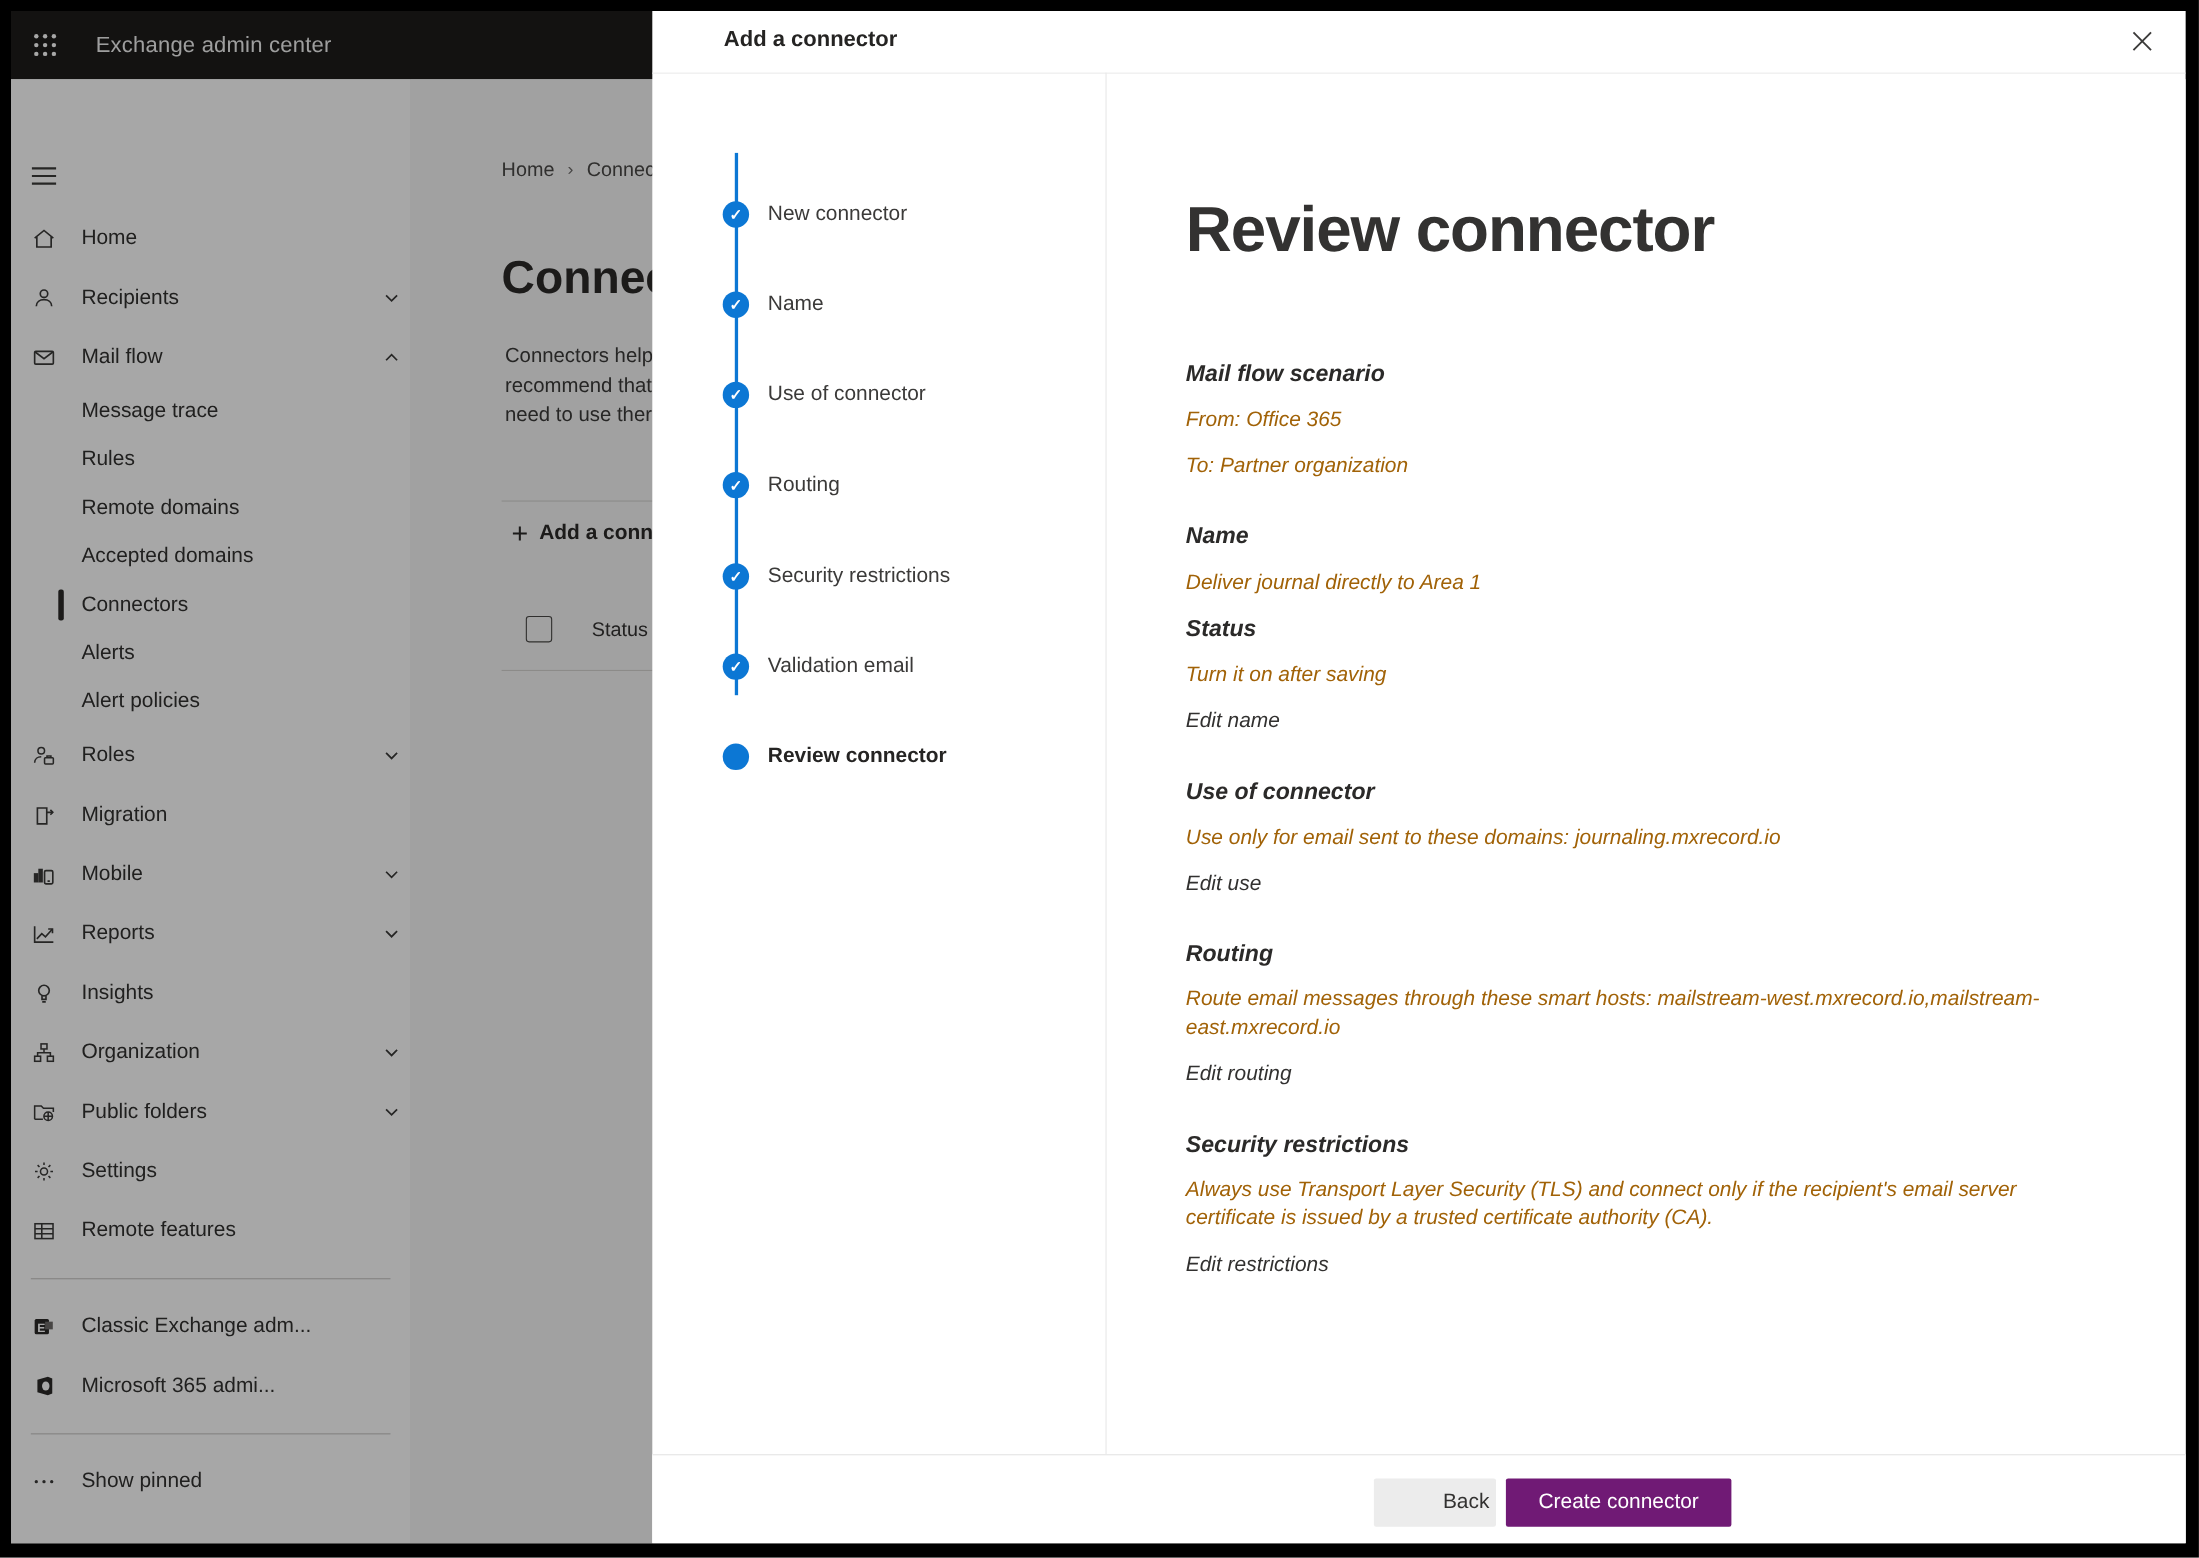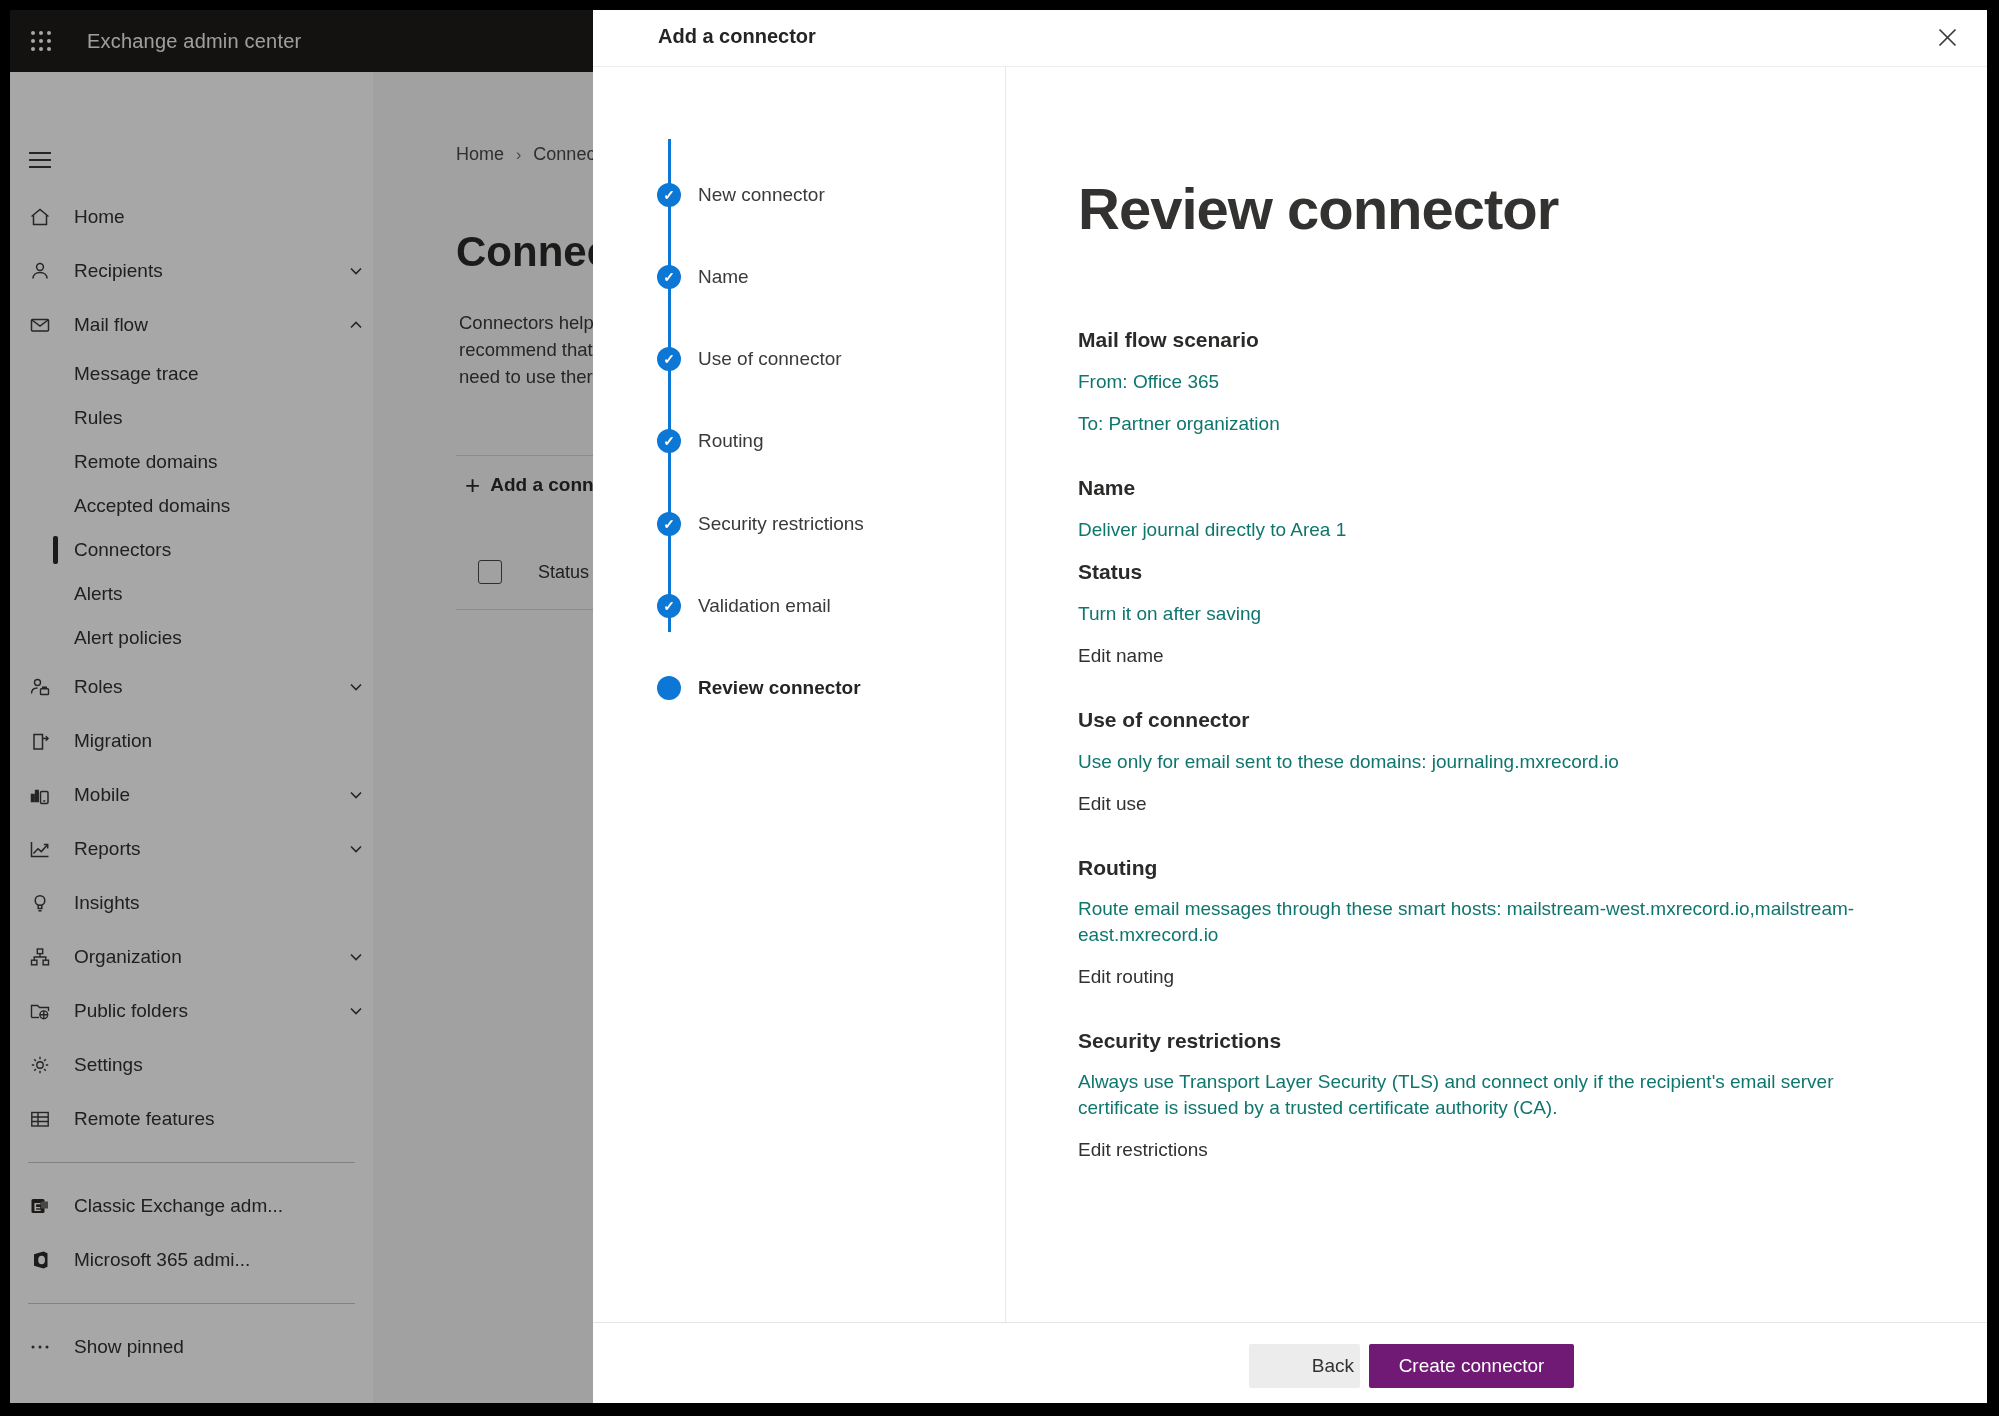--- a/index.html
+++ b/index.html
@@ -55,23 +55,23 @@
   .stepper{position:absolute;left:0;top:56px;width:412px;bottom:80px;border-right:1px solid #e8e8e8;}
   .step-line{position:absolute;left:74.5px;top:73px;width:3px;height:493px;background:#0c77d4;}
   .step{position:absolute;left:0;width:100%;height:24px;display:flex;align-items:center;cursor:pointer;}
   .step-circle{position:absolute;left:64px;width:24px;height:24px;border-radius:50%;background:#0c77d4;display:flex;align-items:center;justify-content:center;}
   .step-check{color:#fff;font-size:14px;font-weight:700;line-height:1;}
   .step-label{position:absolute;left:105px;font-size:19px;color:#3b3a39;white-space:nowrap;}
   .step.active .step-label{font-weight:700;color:#252423;}
 
   .review{position:absolute;left:485px;top:168px;width:810px;}
   .review-h1{font-size:58px;font-weight:700;color:#333231;line-height:62px;letter-spacing:-1px;margin:0 0 86px 0;}
-  .sec{margin:0 0 36px 0;}
+  .sec{margin:0 0 36px 0;font-style:italic;}
   .row-h{font-size:21px;font-weight:700;color:#2b2a29;line-height:28px;margin-bottom:14px;}
-  .row-p{font-size:19px;color:#0f766e;line-height:28px;margin-bottom:14px;}
+  .row-p{font-size:19px;color:#a16207;line-height:28px;margin-bottom:14px;}
   .row-p.multi div{line-height:26px;}
   .row-p.multi{margin-bottom:15px;}
   .row-link{font-size:19px;color:#323130;line-height:28px;cursor:pointer;display:inline-block;}
 
   .modal-footer{position:absolute;left:0;bottom:0;width:100%;height:80px;border-top:1px solid #e4e4e4;background:#fff;}
   .btn{position:absolute;top:21px;height:44px;border:none;border-radius:2px;font-family:"Liberation Sans",sans-serif;font-size:19px;cursor:pointer;}
   .btn-back{left:656px;width:111px;background:#ececec;color:#333231;text-align:right;}
   .btn-create{left:776px;width:205px;background:#701a75;color:#ffffff;}
 
   svg{display:block;}

